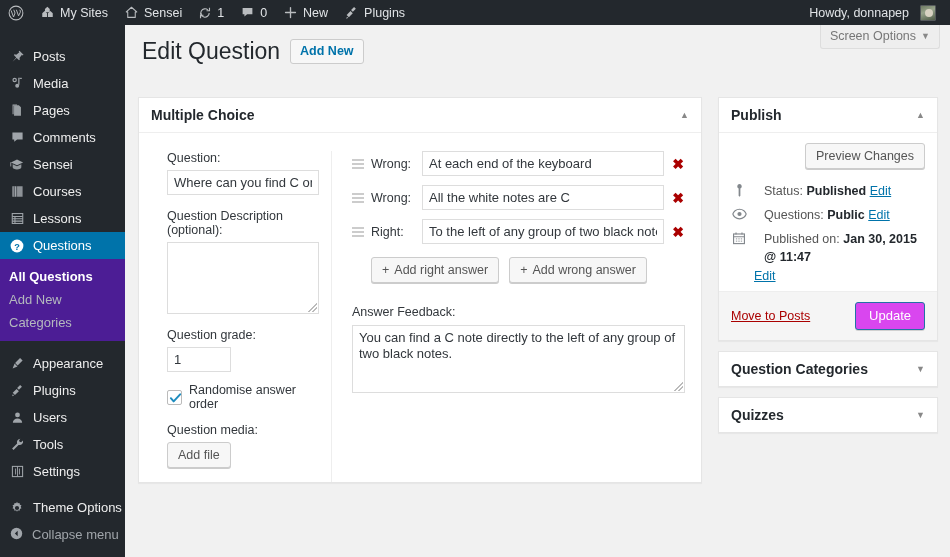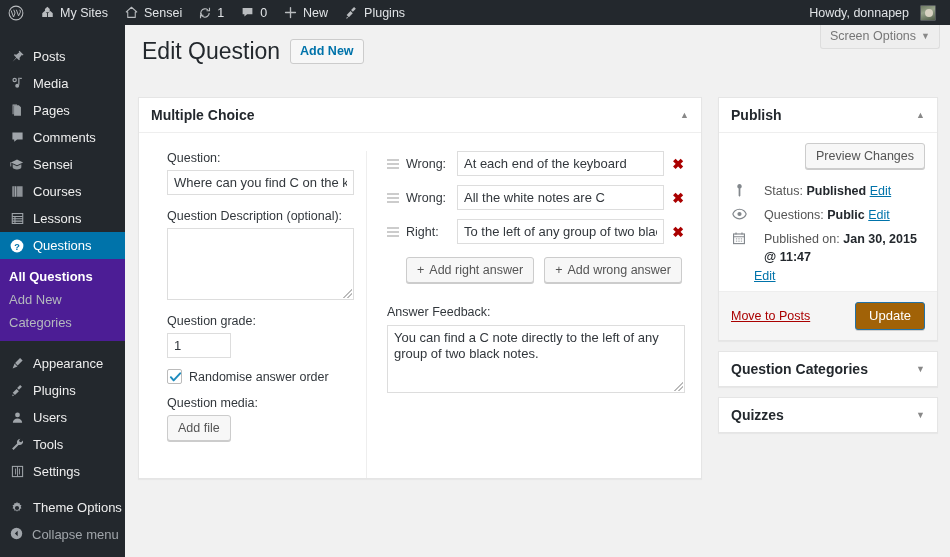--- a/index.html
+++ b/index.html
@@ -119,21 +119,21 @@
     cursor: pointer;
   }
   .postbox-header.noborder { border-bottom: none; }
   .postbox-title { font-size: 14px; font-weight: bold; color: #23282d; }
   .toggle-ind { color: #888; font-size: 9px; line-height: 1; }
 
   
   #main-col { position: absolute; top: 72px; left: 13px; width: 564px; }
   #mc-body { display: flex; padding: 18px 0 0 0; min-height: 345px; }
   #mc-left {
-    width: 228px; padding: 0 12px 14px 28px;
+    width: 193px; padding: 0 12px 14px 28px;
     border-right: 1px solid #eee;
   }
   #mc-right { flex: 1; padding: 0 16px 14px 20px; }
 
   .fld-label { font-size: 12.5px; color: #32373c; margin-bottom: 5px; }
   .txt-input {
     display: block; width: 100%;
     border: 1px solid #ddd; background: #fff; color: #32373c;
     font-family: "Liberation Sans", sans-serif; font-size: 13px;
     padding: 4px 6px; border-radius: 0; outline: none;
@@ -197,21 +197,21 @@
   .pub-ico { width: 16px; height: 16px; flex: none; color: #82878c; display: flex; align-items: center; justify-content: center; }
   .pub-txt b { color: #23282d; }
   .lnk { color: #0073aa; text-decoration: underline; cursor: pointer; }
   #pub-edit-date { padding: 0 12px 8px 35px; font-size: 12.5px; }
   #publish-footer {
     border-top: 1px solid #eee; background: #f5f5f5;
     padding: 10px 12px; display: flex; align-items: center; justify-content: space-between;
   }
   #trash-link { color: #a00; text-decoration: underline; font-size: 12.5px; cursor: pointer; }
   #update-btn {
-    background: #a16207; border: 1px solid #2271a5; border-radius: 3px;
+    background: #d946ef; border: 1px solid #2271a5; border-radius: 3px;
     color: #fff; font-size: 13px; font-weight: normal;
     padding: 5px 13px; cursor: pointer; line-height: 16px;
     box-shadow: 0 1px 0 rgba(0,0,0,.15);
   }
   .side-gap { height: 10px; }
 </style>
 </head>
 <body>
 
 <div id="adminbar">

